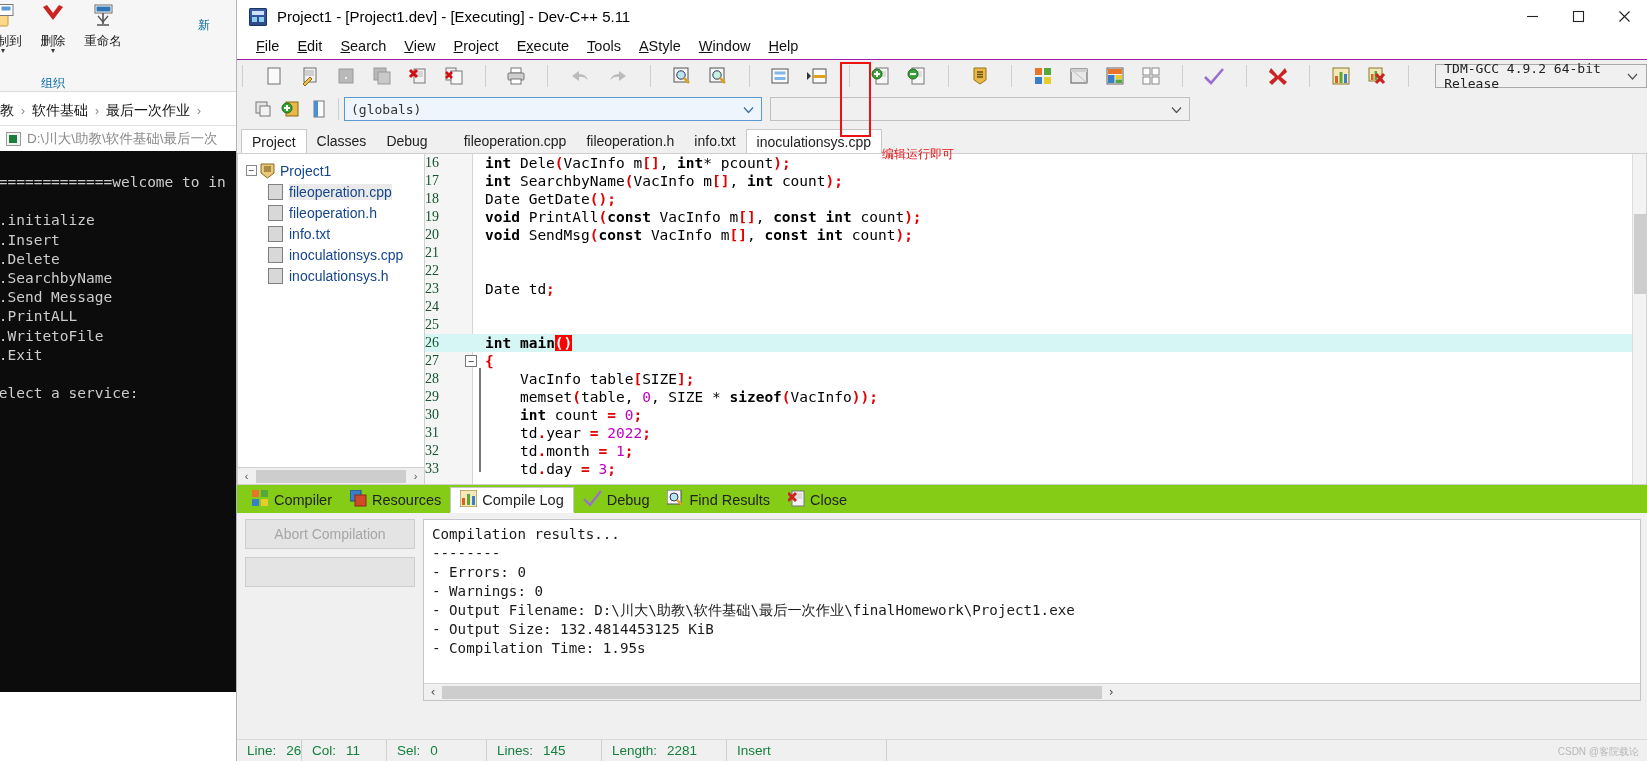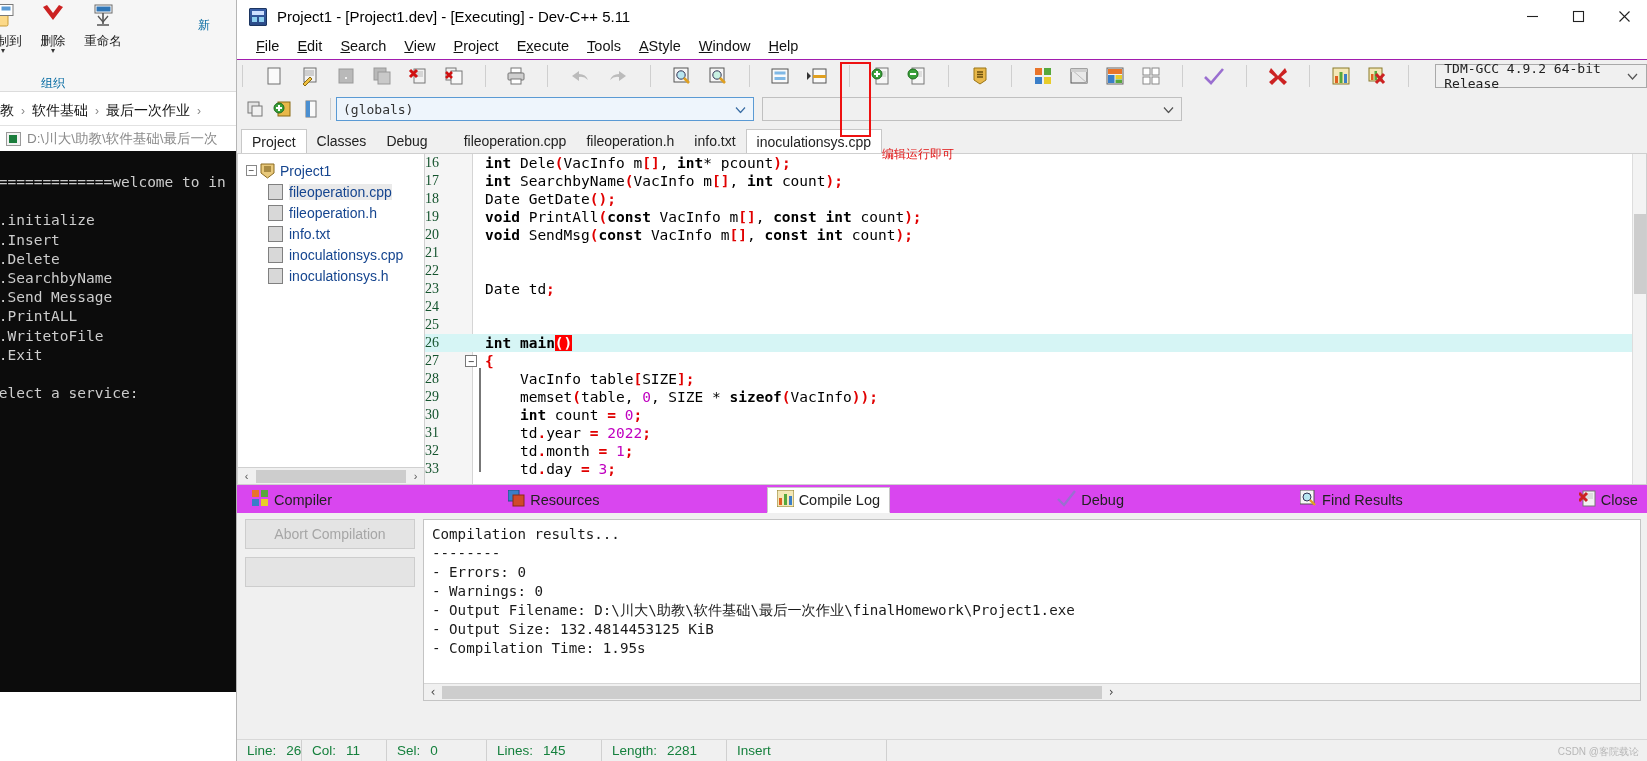--- a/index.html
+++ b/index.html
@@ -92,21 +92,21 @@
 
   .toolbar {
     height: 32px; background: #f0f0f0; display: flex; align-items: center;
     border-top: 1px solid #a21caf;
     gap: 16px;
   }
   .tb-sep { width: 1px; height: 22px; background: #cfcfcf; margin: 0 5px; }
   .tbtn { width: 28px; height: 26px; display: flex; align-items: center; justify-content: center; }
   .tbtn.wide { width: 30px; }
 
-  .combo-row { height: 36px; background: #f0f0f0; display: flex; align-items: center; padding-left: 4px; }
+  .combo-row { height: 36px; background: #f0f0f0; display: flex; align-items: center; padding-left: 12px; }
   .combo {
     height: 24px; background: #eef5fc; border: 1px solid #5a9ad4;
     display: flex; align-items: center; padding: 0 6px;
     font-family: "DejaVu Sans Mono", monospace; font-size: 13px; color: #333;
     position: relative;
   }
   .combo.plain { background: #f0f0f0; border: 1px solid #c0c0c0; }
   .combo .caret { position: absolute; right: 7px; top: 50%; transform: translateY(-50%); }
 
   .toolbar-compiler {
@@ -156,21 +156,21 @@
     font-size: 14px; flex: 0 0 auto; font-family: Liberation Serif, serif;
   }
   .cl .fold { width: 14px; flex: 0 0 auto; text-align: center; font-size: 10px; color: #333; }
   .cl .src { padding-left: 6px; }
   .kw { color: #000; font-weight: bold; }
   .sym { color: #e00000; font-weight: bold; }
   .num { color: #c000c0; }
   .cursor-sel { background: #ff0000; color: #fff; font-weight: bold; }
 
   
-  .logtabs { height: 28px; display: flex; align-items: flex-end; background: #d946ef; padding-left: 6px; justify-content: space-between; }
+  .logtabs { height: 28px; display: flex; align-items: flex-end; background: #84cc16; padding-left: 6px; }
   .ltab { height: 26px; display: flex; align-items: center; gap: 5px; padding: 0 9px; font-size: 14.5px; color: #222; }
   .ltab.active { background: #fff; border: 1px solid #c8c8c8; border-bottom: 1px solid #fff; }
   .logbody { height: 188px; display: flex; background: #f0f0f0; padding: 6px 0 0 8px; }
   .logside { width: 178px; }
   .bigbtn {
     width: 170px; height: 30px; background: #e4e4e4; border: 1px solid #cdcdcd;
     display: flex; align-items: center; justify-content: center;
     color: #a6a6a6; font-size: 14px; margin-bottom: 8px;
   }
   .bigbtn.blank { color: transparent; }

